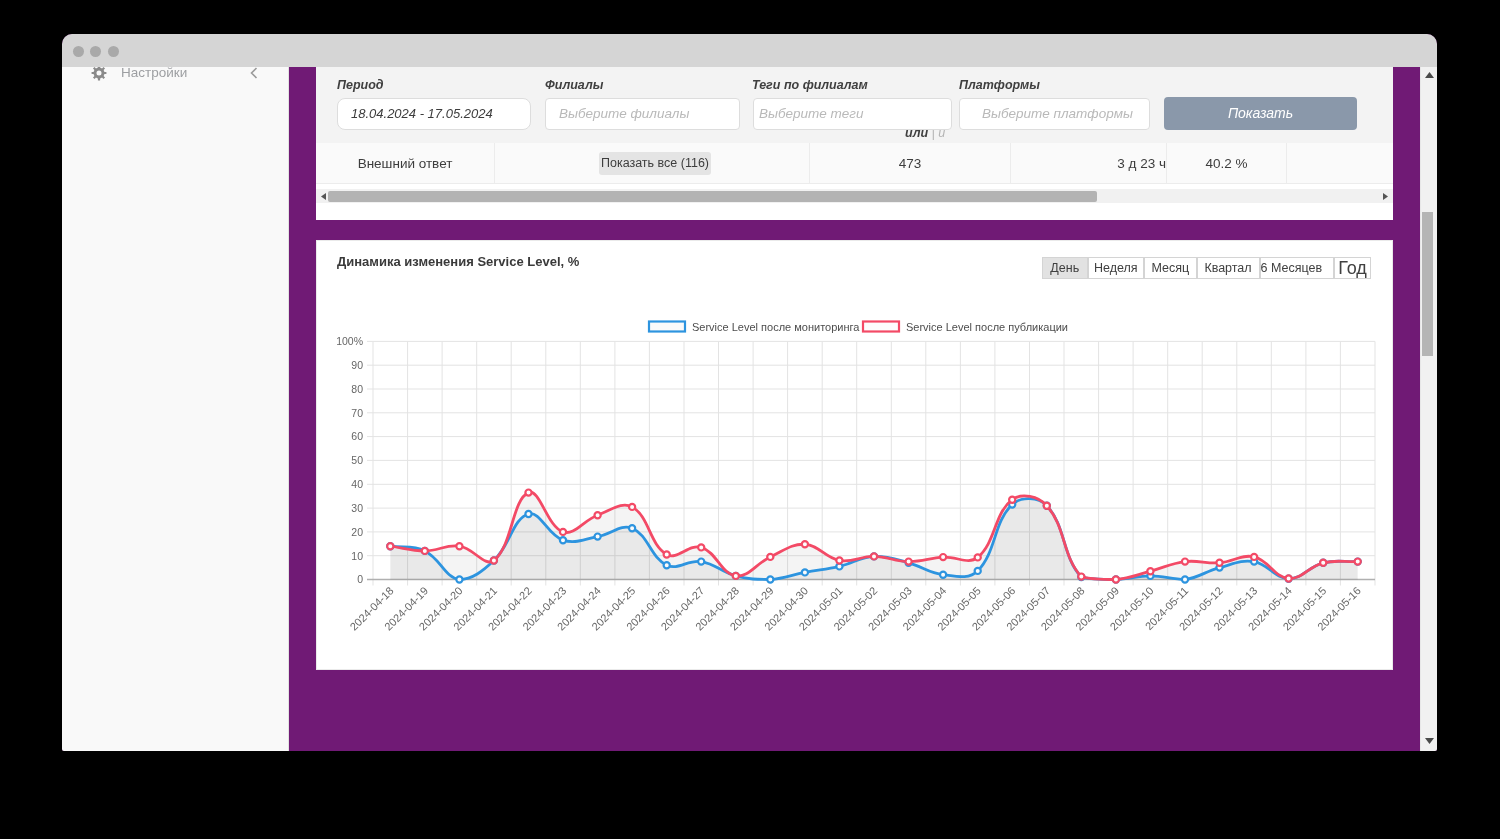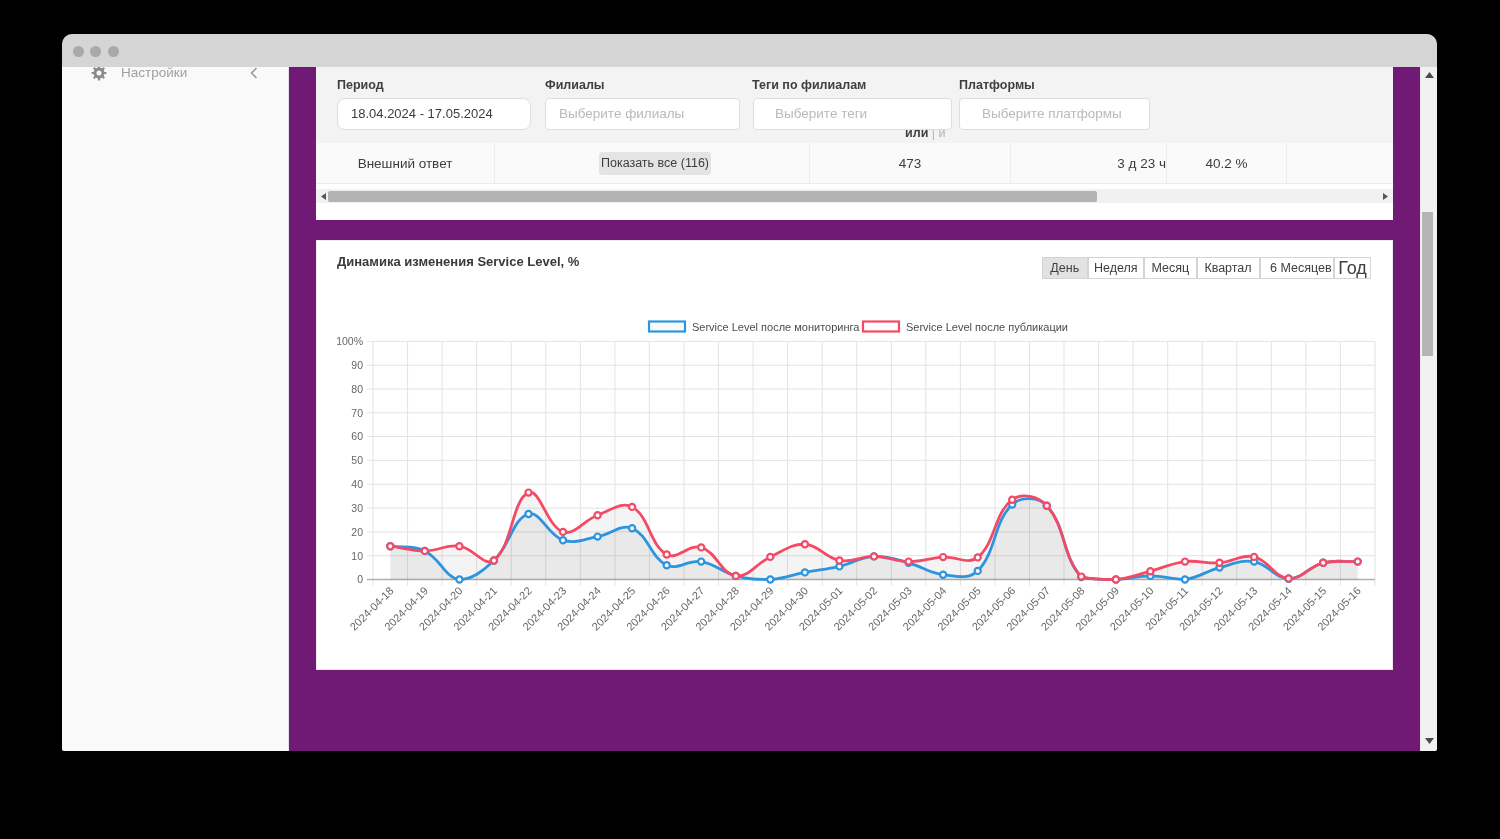--- a/index.html
+++ b/index.html
@@ -19,30 +19,31 @@
 
   <div class="abs" style="left:1358px;top:33px;width:17px;height:684px;background:#f1f1f1;border-left:1px solid #e7e7e7;"></div>
   <svg class="abs" style="left:1363px;top:38px;" width="9" height="6">
       <path d="M4.5,0 L9,6 L0,6 Z" fill="#4a4a4a"></path>
     </svg>
   <svg class="abs" style="left:1363px;top:704px;" width="9" height="6">
       <path d="M4.5,6 L9,0 L0,0 Z" fill="#4a4a4a"></path>
     </svg>
   <div class="abs" style="left:1360px;top:178px;width:11px;height:144px;background:#b5b5b5;"></div>
 
-  <div class="abs" style="left:254px;top:33px;width:1077px;height:76px;background:#f3f3f3;">
+  <div class="abs" style="left:254px;top:33px;width:1077px;height:76px;background:#f3f3f3;font-style:italic;">
     <div class="abs" style="left:21px;top:11px;font-size:12.5px;font-weight:700;color:#3f3f3f;">Период</div>
     <div class="abs" style="left:229px;top:11px;font-size:12.5px;font-weight:700;color:#3f3f3f;">Филиалы</div>
     <div class="abs" style="left:436px;top:11px;font-size:12.5px;font-weight:700;color:#3f3f3f;">Теги по филиалам</div>
     <div class="abs" style="left:589px;top:11px;font-size:12.5px;font-weight:700;color:#3f3f3f;margin-top:48px;">или <span style="font-weight:400;color:#b3b3b3;">| и</span></div>
     <div class="abs" style="left:643px;top:11px;font-size:12.5px;font-weight:700;color:#3f3f3f;">Платформы</div>
     <div class="abs" style="left:21px;top:31px;width:194px;height:32px;background:#fff;border:1px solid #ddd;border-radius:8px;font-size:13px;color:#3c3c3c;line-height:30px;padding-left:13px;">18.04.2024 - 17.05.2024</div>
     <div class="abs" style="left:229px;top:31px;width:195px;height:32px;background:#fff;border:1px solid #ddd;border-radius:4px;font-size:13.5px;color:#b9b9b9;line-height:30px;padding-left:13px;">Выберите филиалы</div>
-    <div class="abs" style="left:437px;top:31px;width:199px;height:32px;background:#fff;border:1px solid #ddd;border-radius:4px;font-size:13.5px;color:#b9b9b9;line-height:30px;padding-left:21px;">Выберите теги</div>
+    <div class="abs" style="left:437px;top:31px;width:199px;height:32px;background:#fff;border:1px solid #ddd;border-radius:4px;font-size:13.5px;color:#b9b9b9;line-height:30px;padding-left:5px;">Выберите теги</div>
     <div class="abs" style="left:643px;top:31px;width:191px;height:32px;background:#fff;border:1px solid #ddd;border-radius:4px;font-size:13.5px;color:#b9b9b9;line-height:30px;padding-left:22px;">Выберите платформы</div>
+    <div class="abs" style="left:848px;top:30px;width:193px;height:33px;background:#8a98aa;border-radius:4px;font-size:14px;color:#fff;text-align:center;line-height:33px;">Показать</div>
   </div>
 
   <div class="abs" style="left:254px;top:109px;width:1077px;height:41px;background:#fafafa;border-bottom:1px solid #ececec;">
     <div class="abs" style="left:178px;top:0;width:1px;height:41px;background:#ececec;"></div>
     <div class="abs" style="left:493px;top:0;width:1px;height:41px;background:#ececec;"></div>
     <div class="abs" style="left:694px;top:0;width:1px;height:41px;background:#ececec;"></div>
     <div class="abs" style="left:850px;top:0;width:1px;height:41px;background:#ececec;"></div>
     <div class="abs" style="left:970px;top:0;width:1px;height:41px;background:#ececec;"></div>
     <div class="abs" style="left:0;top:0;width:178px;height:41px;text-align:center;line-height:41px;font-size:13.5px;color:#3d3d3d;">Внешний ответ</div>
     <div class="abs" style="left:283px;top:9px;width:112px;height:23px;background:#e4e4e4;border-radius:3px;text-align:center;line-height:23px;font-size:12.5px;color:#3d3d3d;">Показать все (116)</div>
@@ -61,21 +62,21 @@
       </svg>
     <div class="abs" style="left:12px;top:6.5px;width:769px;height:11px;background:#b3b3b3;border-radius:2px;"></div>
   </div>
 
   <div class="abs" style="left:254px;top:206px;width:1077px;height:430px;background:#fff;border:1px solid #eaeaea;">
     <div class="abs" style="left:20px;top:13px;font-size:13px;font-weight:700;color:#3a3a3a;">Динамика изменения Service Level, %</div>
     <div style="position:absolute;left:726px;top:16px;width:45.5px;height:22px;background:#e2e2e2;border:1px solid #d4d4d4;margin-left:-1px;box-sizing:border-box;text-align:center;line-height:21px;font-size:12.5px;color:#404040;">День</div>
 <div style="position:absolute;left:771.5px;top:16px;width:56.5px;height:22px;background:#fff;border:1px solid #d4d4d4;margin-left:-1px;box-sizing:border-box;text-align:center;line-height:21px;font-size:12.5px;color:#404040;">Неделя</div>
 <div style="position:absolute;left:828.0px;top:16px;width:52.5px;height:22px;background:#fff;border:1px solid #d4d4d4;margin-left:-1px;box-sizing:border-box;text-align:center;line-height:21px;font-size:12.5px;color:#404040;">Месяц</div>
 <div style="position:absolute;left:880.5px;top:16px;width:63px;height:22px;background:#fff;border:1px solid #d4d4d4;margin-left:-1px;box-sizing:border-box;text-align:center;line-height:21px;font-size:12.5px;color:#404040;">Квартал</div>
-<div style="position:absolute;left:943.5px;top:16px;width:74.5px;height:22px;background:#fff;border:1px solid #d4d4d4;margin-left:-1px;box-sizing:border-box;text-align:center;line-height:21px;font-size:12.5px;color:#404040;padding-left:8px;">6 Месяцев</div>
+<div style="position:absolute;left:943.5px;top:16px;width:74.5px;height:22px;background:#fff;border:1px solid #d4d4d4;margin-left:-1px;box-sizing:border-box;text-align:left;line-height:21px;font-size:12.5px;color:#404040;">6 Месяцев</div>
 <div style="position:absolute;left:1018.0px;top:16px;width:37px;height:22px;background:#fff;border:1px solid #d4d4d4;margin-left:-1px;box-sizing:border-box;text-align:center;line-height:21px;font-size:18px;color:#404040;">Год</div>
     <svg width="1077" height="370" viewBox="0 0 1077 370" style="position:absolute;left:0;top:60px;">
 <rect x="332" y="20.5" width="36" height="10" fill="#fafafa" stroke="#2d94df" stroke-width="2.2"></rect>
 <text x="375" y="30" font-size="11" fill="#4d4d4d">Service Level после мониторинга</text>
 <rect x="546" y="20.5" width="36" height="10" fill="#fdfdfd" stroke="#f34a66" stroke-width="2.2"></rect>
 <text x="589" y="30" font-size="11" fill="#4d4d4d">Service Level после публикации</text>
 <g stroke="#e3e3e3" stroke-width="1">
 <line x1="56.0" y1="40.4" x2="56.0" y2="284.5"></line>
 <line x1="90.6" y1="40.4" x2="90.6" y2="284.5"></line>
 <line x1="125.1" y1="40.4" x2="125.1" y2="284.5"></line>

